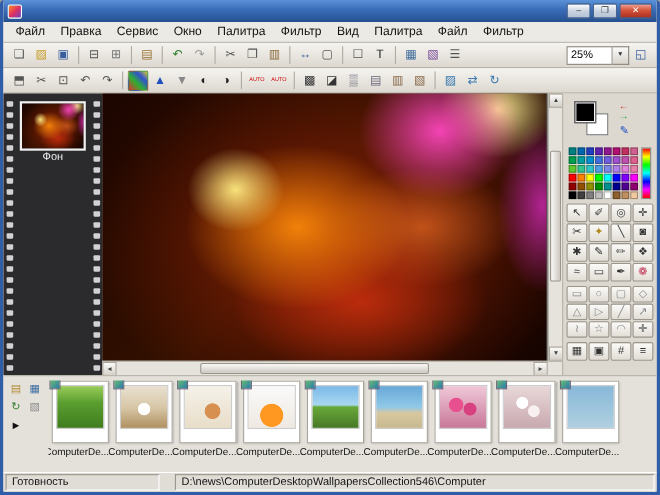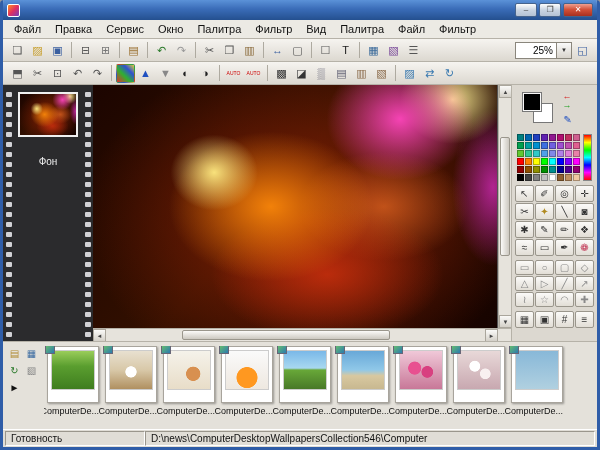--- a/index.html
+++ b/index.html
@@ -18,31 +18,31 @@
   .menubar{height:19px;flex:none;background:#eceae4;display:flex;align-items:center;font-size:11px;border-bottom:1px solid #b6b2a8;padding-left:4px;color:#111;}
   .menu-item{padding:2px 7px;cursor:default;}
 
   
   .toolbar{flex:none;display:flex;align-items:center;gap:1px;padding:1px 5px;background:linear-gradient(#f6f4f0,#dcd8d0);border-bottom:1px solid #b6b2a8;}
   .toolbar{height:23px;}
   .tb-icons{display:flex;align-items:center;gap:1px;}
   .tb-btn{width:19px;height:19px;flex:none;display:flex;align-items:center;justify-content:center;font-size:11px;line-height:1;border:1px solid transparent;border-radius:2px;cursor:default;}
   .tb-sep{width:1px;height:16px;background:#aeaaa0;margin:0 3px;flex:none;}
   .zoom-combo{margin-left:auto;display:flex;align-items:center;}
-  .zoom-value{width:42px;height:17px;background:#fff;border:1px solid #8a867c;font-size:10px;padding:2px 17px;}
+  .zoom-value{width:42px;height:17px;background:#fff;border:1px solid #8a867c;font-size:10px;padding:2px 3px;}
   .zoom-arrow{width:15px;height:17px;background:linear-gradient(#fafafa,#d8d4cc);border:1px solid #8a867c;border-left:none;font-size:6px;display:flex;align-items:center;justify-content:center;color:#333;}
 
   
   .main{flex:1;display:flex;min-height:0;}
   .film{width:90px;flex:none;background:#2b2b2d;display:flex;}
   .film-holes{width:11px;flex:none;display:flex;flex-direction:column;gap:5px;padding:7px 0;align-items:center;overflow:hidden;}
   .hole{width:6px;height:5px;flex:none;background:#d2d2d6;border-radius:1px;}
   .film-center{flex:1;display:flex;flex-direction:column;align-items:center;padding-top:7px;}
   .layer-thumb{width:60px;height:45px;border:2px solid #f0f0f0;}
-  .layer-label{color:#ececec;font-size:10px;margin-top:19px;}
+  .layer-label{color:#ececec;font-size:10px;margin-top:0;}
 
   .canvas-wrap{flex:1;display:flex;flex-direction:column;min-width:0;background:#7a7a7a;}
   .canvas-row{flex:1;display:flex;min-height:0;}
   .fire{
     background:
       radial-gradient(ellipse 26% 36% at 76% 14%, rgba(255,70,190,.95), rgba(255,70,190,0) 70%),
       radial-gradient(ellipse 20% 28% at 89% 6%, rgba(255,240,150,.95), rgba(255,240,150,0) 65%),
       radial-gradient(ellipse 14% 45% at 99% 42%, rgba(200,40,170,.85), rgba(200,40,170,0) 72%),
       radial-gradient(ellipse 18% 26% at 30% 36%, rgba(255,235,130,.95), rgba(255,235,130,0) 60%),
       radial-gradient(ellipse 36% 44% at 44% 50%, rgba(255,140,10,.9), rgba(255,140,10,0) 70%),
@@ -85,21 +85,21 @@
   .browser-side{width:34px;flex:none;display:grid;grid-template-columns:15px 15px;grid-auto-rows:15px;gap:2px;align-content:start;}
   .side-icon{width:15px;height:15px;display:flex;align-items:center;justify-content:center;font-size:10px;line-height:1;}
   .thumbs{flex:1;display:flex;gap:3px;overflow:hidden;}
   .thumb-cell{width:55px;flex:none;display:flex;flex-direction:column;align-items:flex-end;}
   .thumb-card{width:52px;height:57px;background:#fff;border:1px solid #a8a49c;box-shadow:1px 1px 2px rgba(0,0,0,.35);position:relative;padding:3px 3px 0 3px;}
   .thumb-img{width:44px;height:40px;margin:0 auto;border:1px solid #ccc;}
   .thumb-corner{position:absolute;left:-3px;top:-3px;width:10px;height:10px;background:linear-gradient(135deg,#6ac06a,#2a7ab0);border:1px solid #667;}
   .thumb-label{font-size:9px;margin-top:3px;color:#111;white-space:nowrap;}
 
   
-  .statusbar{height:18px;flex:none;display:flex;background:#e0ddd6;border-top:1px solid #fff;font-size:10px;align-items:stretch;gap:0;padding:1px 2px;color:#111;}
+  .statusbar{height:18px;flex:none;display:flex;background:#e0ddd6;border-top:1px solid #fff;font-size:10px;align-items:stretch;gap:14px;padding:1px 2px;color:#111;}
   .status-cell{border:1px solid;border-color:#9a968c #ffffff #ffffff #9a968c;padding:1px 5px;display:flex;align-items:center;white-space:nowrap;overflow:hidden;}
   .cell-ready{width:140px;flex:none;}
   .cell-size{width:178px;flex:none;justify-content:center;}
   .cell-path{flex:1;min-width:0;}
 </style>
 </head>
 <body>
 
 <div class="window">
 

